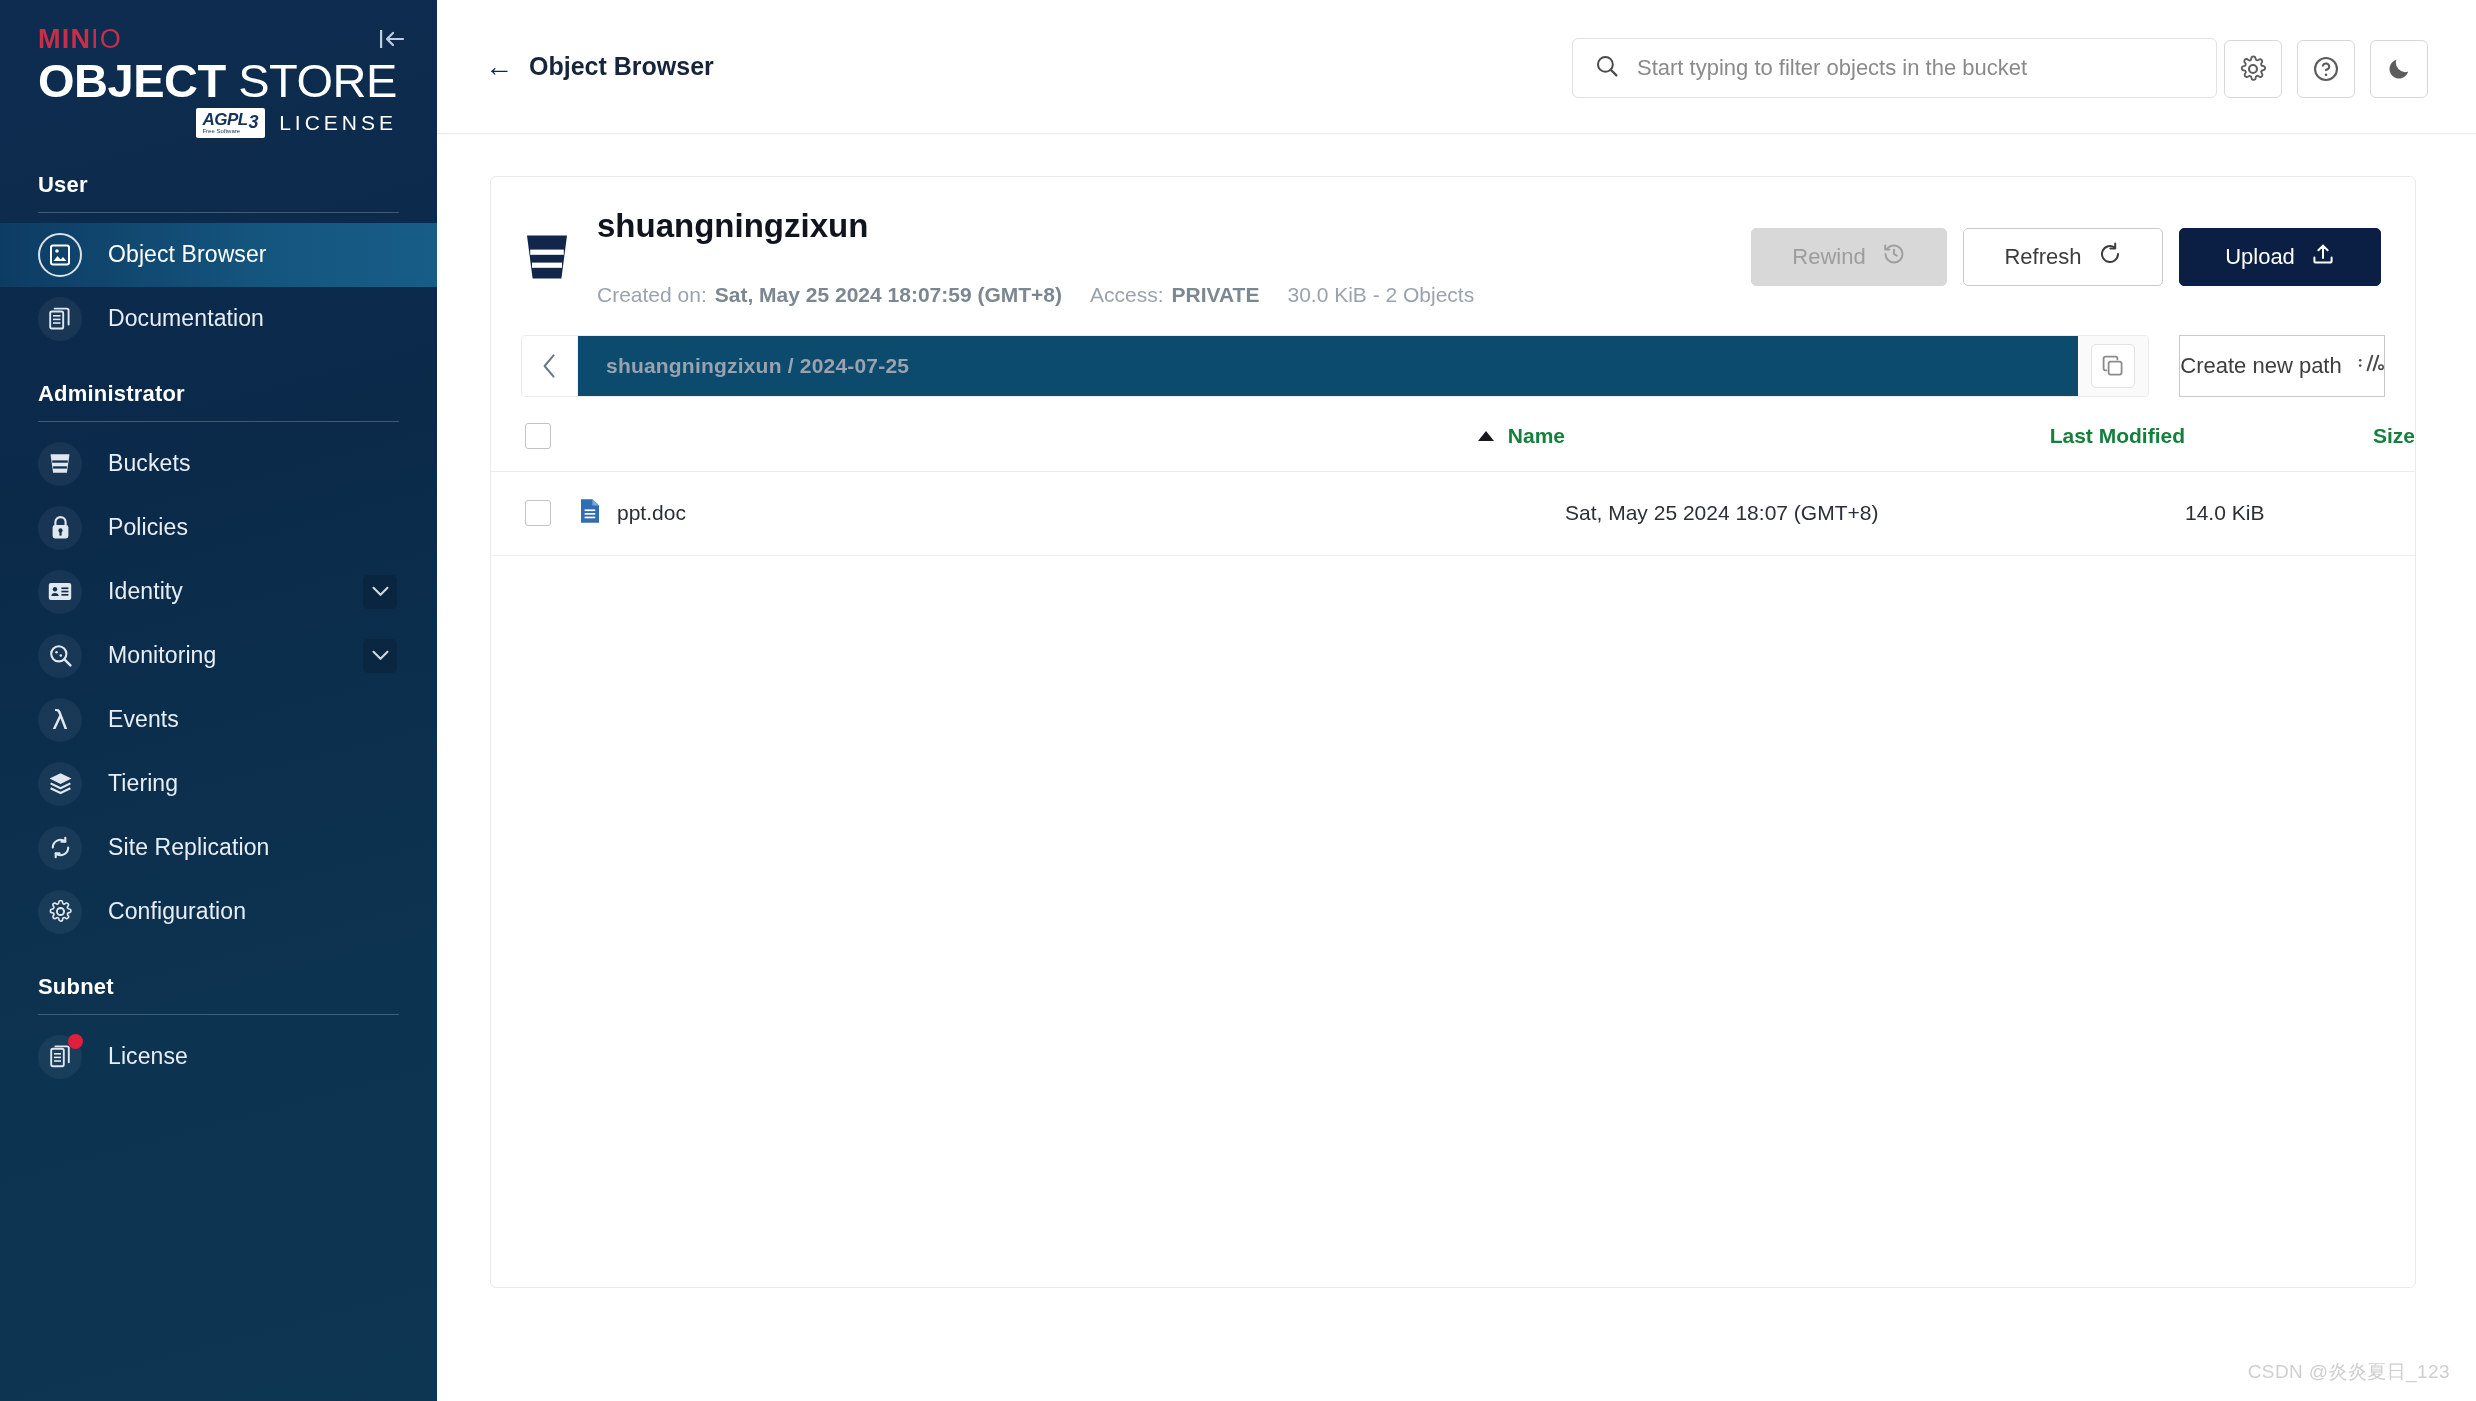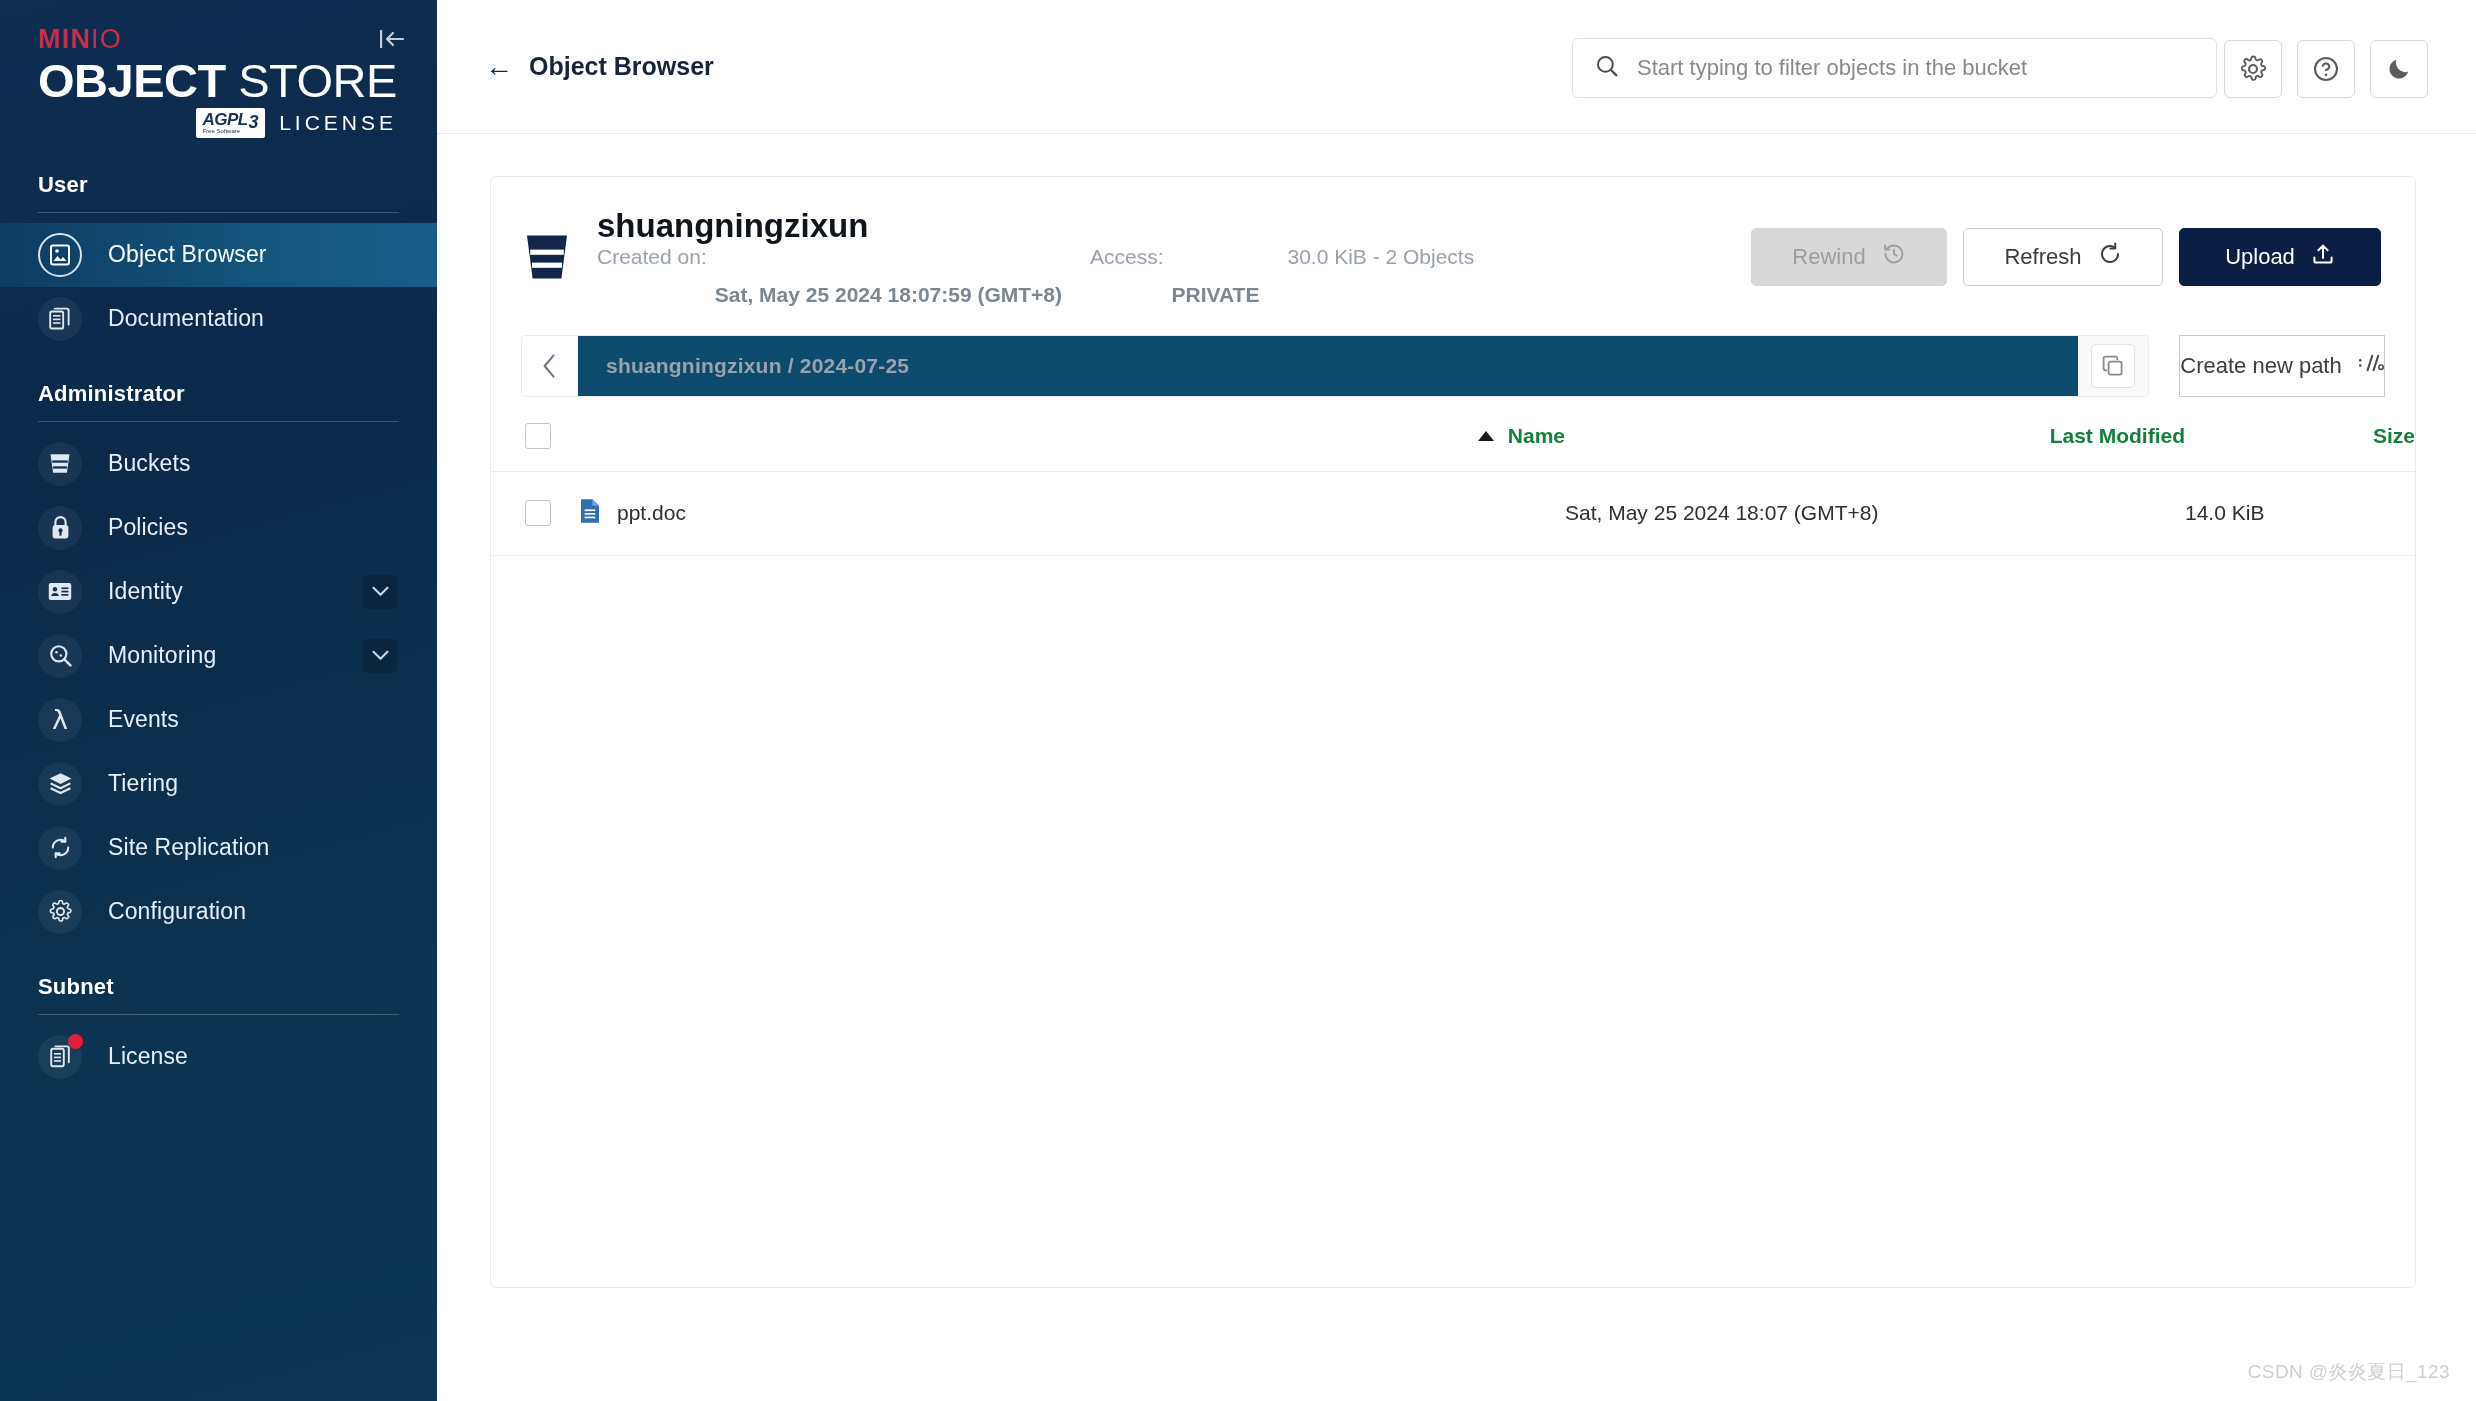--- a/index.html
+++ b/index.html
@@ -129,21 +129,21 @@
     height: 1112px; overflow: hidden;
   }
   .bucket-head {
     display: flex; align-items: center; padding: 30px 34px 28px 30px;
     position: relative;
   }
   .bucket-ico { width: 52px; height: 52px; flex: 0 0 52px; margin-right: 24px; }
   .bucket-name {
     font-size: 33px; font-weight: 700; color: #10141c; line-height: 1.15;
   }
-  .bucket-meta { display: flex; align-items: flex-start; font-size: 21px; color: #9aa3ad; }
+  .bucket-meta { display: flex; align-items: flex-end; font-size: 21px; color: #9aa3ad; }
   .bucket-meta .lbl { color: #9aa3ad; }
   .bucket-meta .val { color: #7c8792; font-weight: 700; margin-left: 8px; margin-top: 38px; }
   .bucket-meta .gap { display: inline-block; width: 28px; }
   .bucket-meta .plain { color: #9aa3ad; }
 
   .head-btns { margin-left: auto; display: flex; align-items: center; gap: 16px; padding-left: 24px; }
   .btn {
     height: 58px; border-radius: 5px; display: flex; align-items: center;
     justify-content: center; gap: 16px; font-size: 22px; cursor: pointer;
     padding: 0 28px; font-family: "Liberation Sans", sans-serif;

